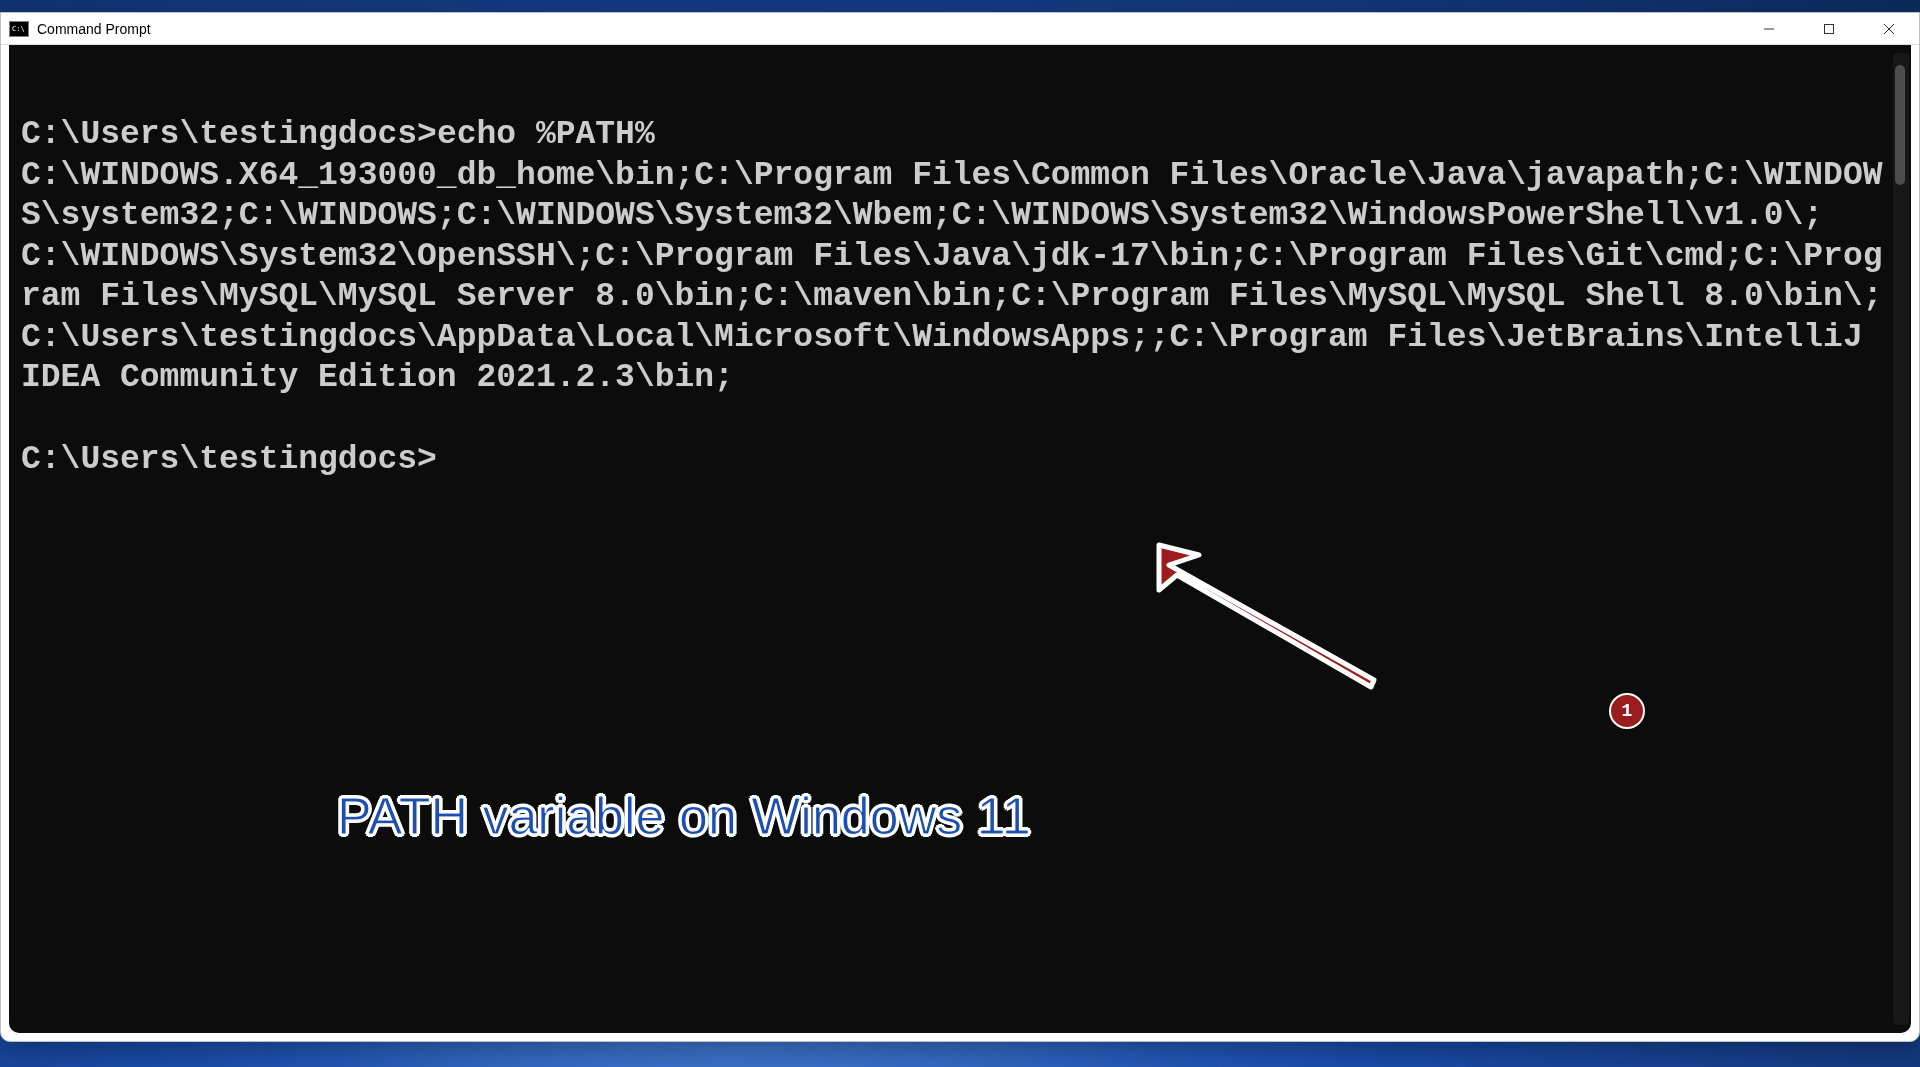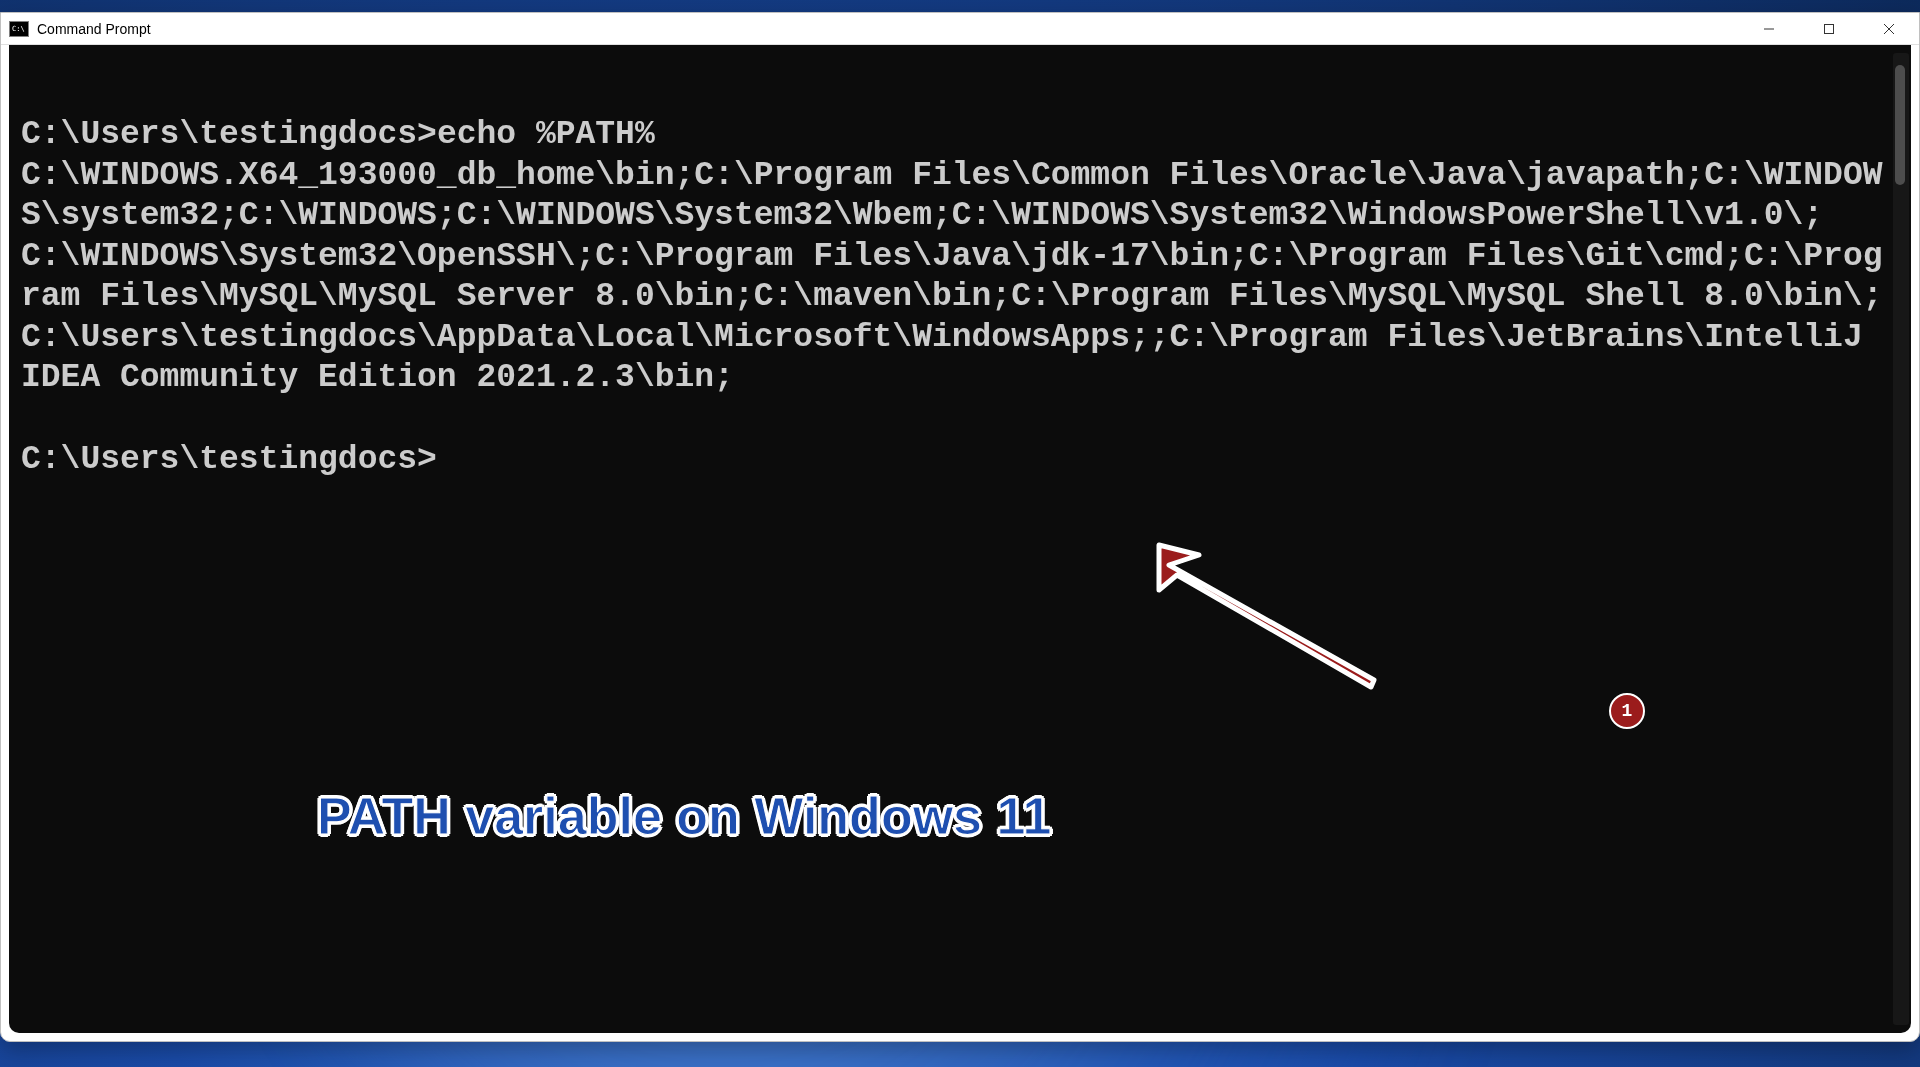--- a/index.html
+++ b/index.html
@@ -181,23 +181,23 @@
       justify-content: center;
       color: #fff;
       font-weight: bold;
       font-size: 18px;
       border: 2px solid #fff;
     }
     
     .annotation-text {
       position: absolute;
       top: 740px;
-      left: 276px;
+      left: 296px;
       font-size: 52px;
-      font-weight: 700;
+      font-weight: 400;
       color: #1e4fb0;
       -webkit-text-stroke: 1px #fff;
       text-shadow: 
         -2px -2px 0 #fff,
         2px -2px 0 #fff,
         -2px 2px 0 #fff,
         2px 2px 0 #fff,
         -3px 0 0 #fff,
         3px 0 0 #fff,
         0 -3px 0 #fff,

